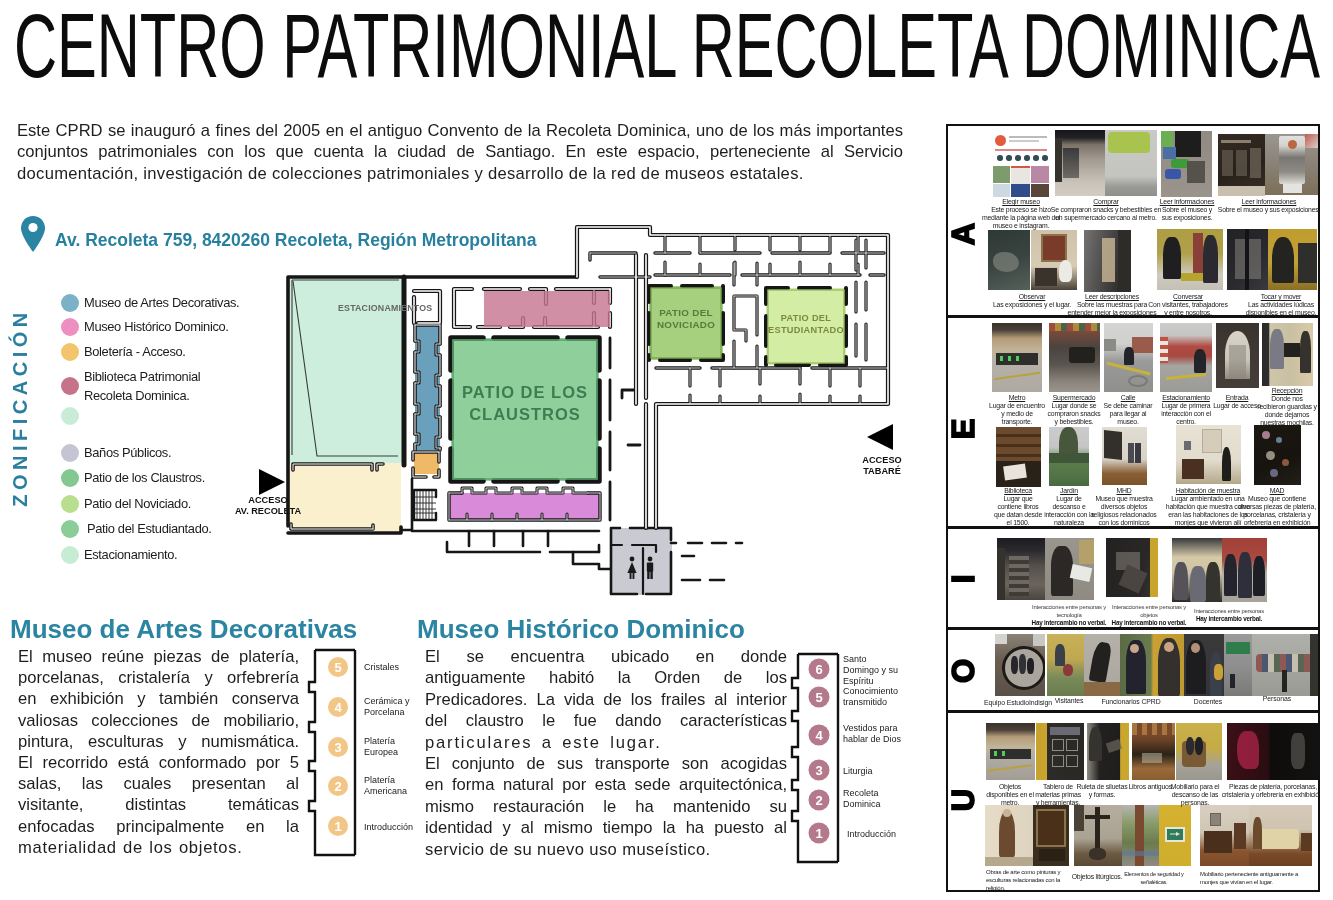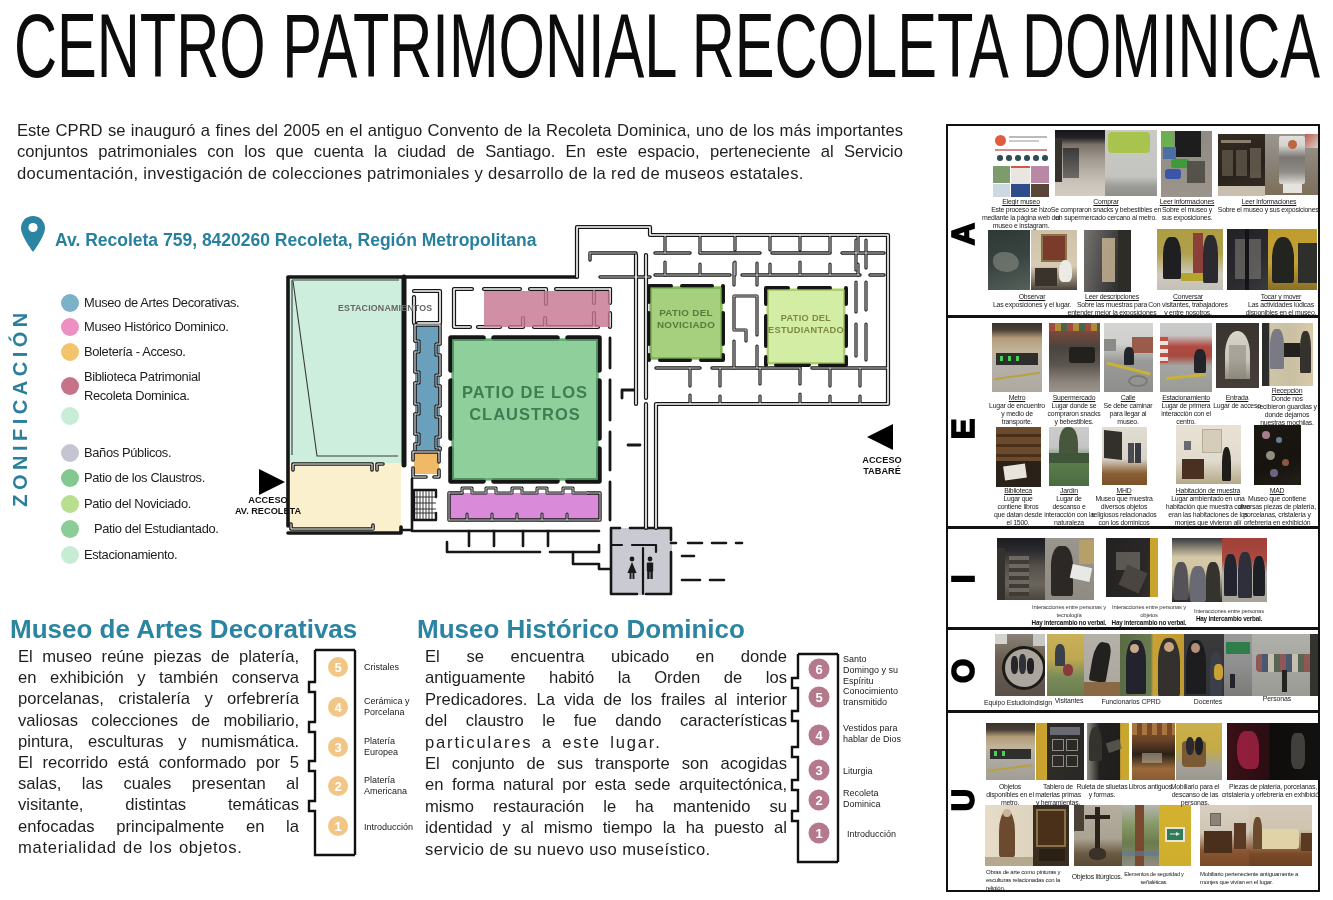--- a/index.html
+++ b/index.html
@@ -46,21 +46,21 @@
   <div style="position:absolute;left:0;top:77px;"><span style="display:inline-block;width:18px;height:18px;border-radius:50%;background:#c67389;vertical-align:middle;"></span><span style="display:inline-block;padding-left:5px;vertical-align:middle;">Biblioteca Patrimonial<br>Recoleta Dominica.</span></div>
 
   <div style="position:absolute;left:0;top:115px;"><span style="display:inline-block;width:18px;height:18px;border-radius:50%;background:#c8ecd6;vertical-align:middle;"></span></div>
 
   <div style="position:absolute;left:0;top:152px;"><span style="display:inline-block;width:18px;height:18px;border-radius:50%;background:#c5c4d2;vertical-align:middle;"></span><span style="padding-left:5px;vertical-align:middle;">Baños Públicos.</span></div>
 
   <div style="position:absolute;left:0;top:177px;"><span style="display:inline-block;width:18px;height:18px;border-radius:50%;background:#83c891;vertical-align:middle;"></span><span style="padding-left:5px;vertical-align:middle;">Patio de los Claustros.</span></div>
 
   <div style="position:absolute;left:0;top:203px;"><span style="display:inline-block;width:18px;height:18px;border-radius:50%;background:#b7df8e;vertical-align:middle;"></span><span style="padding-left:5px;vertical-align:middle;">Patio del Noviciado.</span></div>
 
-  <div style="position:absolute;left:0;top:228px;"><span style="display:inline-block;width:18px;height:18px;border-radius:50%;background:#8acd97;vertical-align:middle;"></span><span style="padding-left:15px;vertical-align:middle;text-align:right;">Patio del Estudiantado.</span></div>
+  <div style="position:absolute;left:0;top:228px;"><span style="display:inline-block;width:18px;height:18px;border-radius:50%;background:#8acd97;vertical-align:middle;"></span><span style="padding-left:8px;vertical-align:middle;text-align:right;">Patio del Estudiantado.</span></div>
 
   <div style="position:absolute;left:0;top:254px;"><span style="display:inline-block;width:18px;height:18px;border-radius:50%;background:#c6edd3;vertical-align:middle;"></span><span style="padding-left:5px;vertical-align:middle;">Estacionamiento.</span></div>
 </div>
 
 <svg class="abs" style="left:0;top:0" width="1333" height="900" viewBox="0 0 1333 900" fill="none">
   <g stroke="none">
 
     <rect x="288" y="276" width="115" height="187" fill="#cdeedd"></rect>
 
     <rect x="289" y="463" width="112" height="68" fill="#faf0cd"></rect>
@@ -230,22 +230,22 @@
 
   <path d="M893 424 L867 437 L893 450 Z" fill="#000"></path>
   <text x="882" y="463" font-size="9.2" font-weight="bold" fill="#111" text-anchor="middle">ACCESO</text>
   <text x="882" y="474" font-size="9.2" font-weight="bold" fill="#111" text-anchor="middle">TABARÉ</text>
 </svg>
 
 <div class="abs" style="left:10px;top:614px;font-size:26px;font-weight:bold;color:#2b84a2;">Museo de Artes Decorativas</div>
 
 <div class="abs just" style="left:11px;top:646px;width:288px;font-size:16.6px;line-height:21.2px;color:#1e1e1e;">
   <div>El museo reúne piezas de platería,</div>
+  <div>porcelanas, cristalería y orfebrería</div>
   <div>en exhibición y también conserva</div>
-  <div>porcelanas, cristalería y orfebrería</div>
   <div>valiosas colecciones de mobiliario,</div>
   <div>pintura, esculturas y numismática.</div>
   <div>El recorrido está conformado por 5</div>
   <div>salas, las cuales presentan al</div>
   <div>visitante, distintas temáticas</div>
   <div>enfocadas principalmente en la</div>
   <div class="last" style="letter-spacing:0.7px;word-spacing:1px;">materialidad de los objetos.</div>
 </div>
 
 <svg class="abs" style="left:305px;top:640px" width="160" height="225" viewBox="0 0 160 225">

